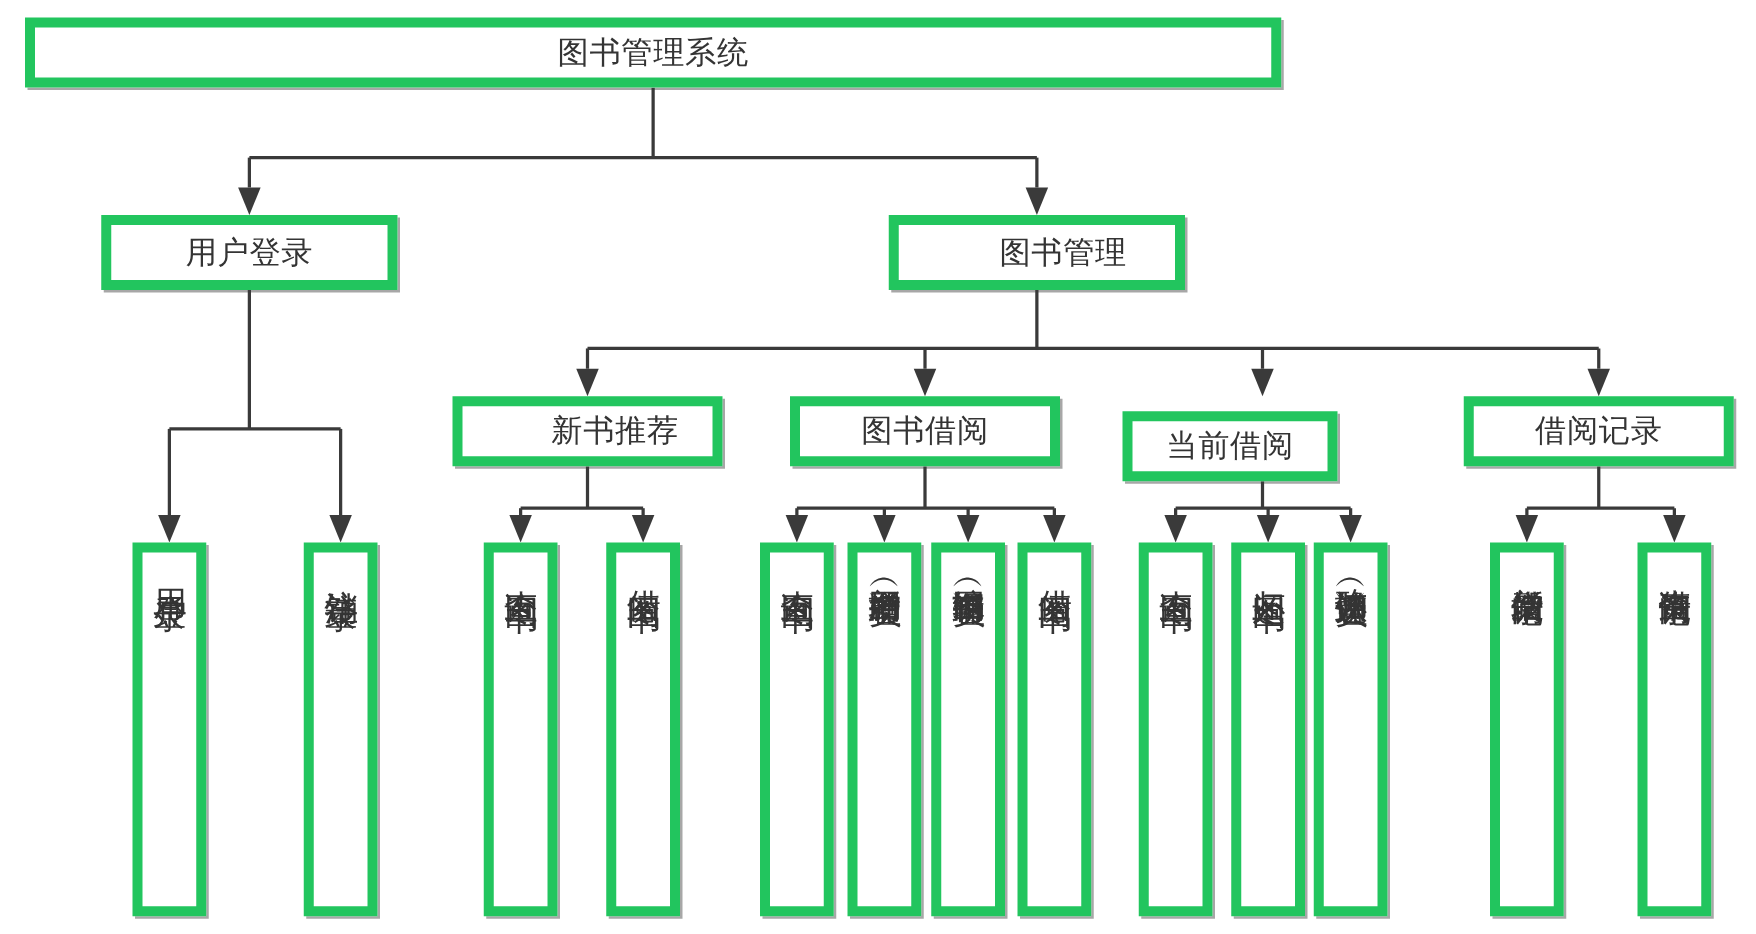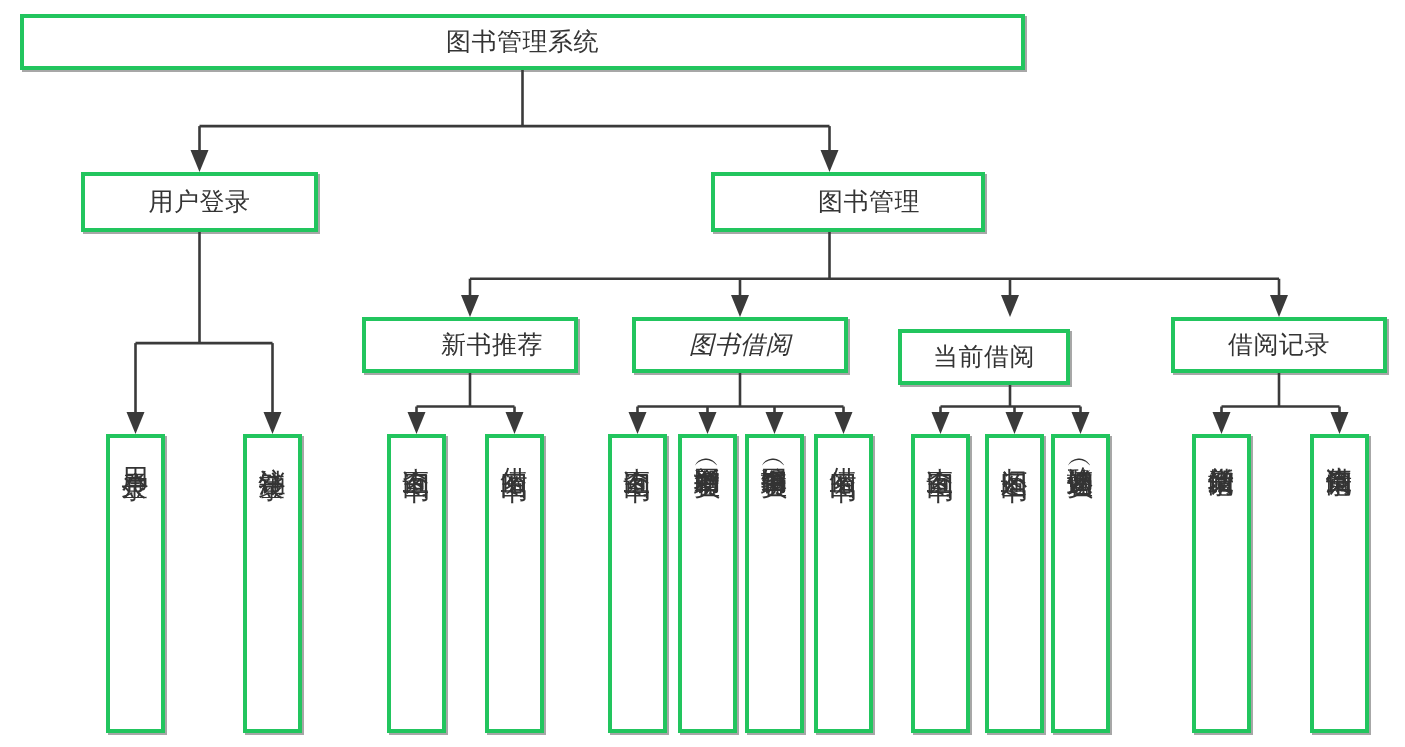--- a/index.html
+++ b/index.html
@@ -22,21 +22,21 @@
     left: 0;
     top: 0;
     width: 1405px;
     height: 747px;
     pointer-events: none;
   }
   .node {
     position: absolute;
     box-sizing: border-box;
     background: #ffffff;
-    border: 4px solid #22c55e;
+    border: 8px solid #22c55e;
     box-shadow: 2px 2px 0 rgba(60,60,60,0.45);
     display: flex;
     align-items: center;
     justify-content: center;
     color: #343434;
     z-index: 2;
   }
   .node .lbl {
     display: block;
     text-align: center;
@@ -131,27 +131,27 @@
       <line x1="1339.5" y1="406.55" x2="1339.5" y2="412" stroke="#3a3a3a" stroke-width="2.6"></line>
       <polygon points="1330.5,412 1348.5,412 1339.5,434" fill="#3a3a3a"></polygon>
     </svg>
   <div id="nodes-layer">
       <div class="node horiz" style="left: 20px; top: 14px; width: 1005px; height: 56px;">
         <span class="lbl">图书管理系统</span>
       </div>
       <div class="node horiz" style="left: 81px; top: 172px; width: 237px; height: 60px;">
         <span class="lbl">用户登录</span>
       </div>
-      <div class="node horiz" style="left: 711px; top: 172px; width: 274px; height: 60px; padding-left: 42px;">
+      <div class="node horiz" style="left: 711px; top: 172px; width: 237px; height: 60px; padding-left: 42px;">
         <span class="lbl">图书管理</span>
       </div>
       <div class="node horiz" style="left: 362px; top: 317px; width: 216px; height: 56px; padding-left: 44px;">
         <span class="lbl">新书推荐</span>
       </div>
-      <div class="node horiz" style="left: 632px; top: 317px; width: 216px; height: 56px; font-style: italic;">
+      <div class="node horiz" style="left: 632px; top: 317px; width: 216px; height: 56px;">
         <span class="lbl">图书借阅</span>
       </div>
       <div class="node horiz" style="left: 898px; top: 317px; width: 172px; height: 56px; margin-top: 12px;">
         <span class="lbl">当前借阅</span>
       </div>
       <div class="node horiz" style="left: 1171px; top: 317px; width: 216px; height: 56px;">
         <span class="lbl">借阅记录</span>
       </div>
       <div class="node vert" style="left: 106px; top: 434px; width: 59px; height: 299px;">
         <span class="lbl">用户登录</span>

